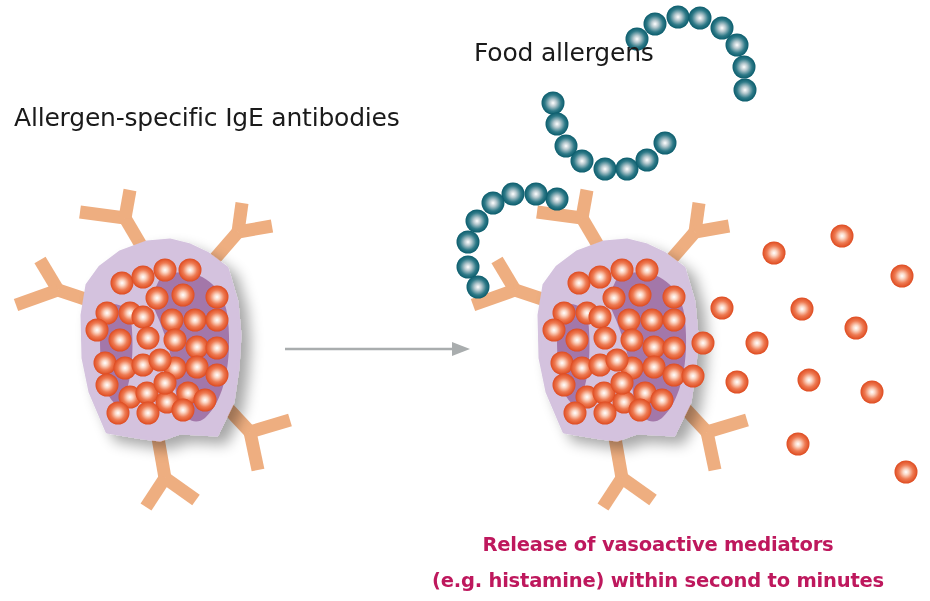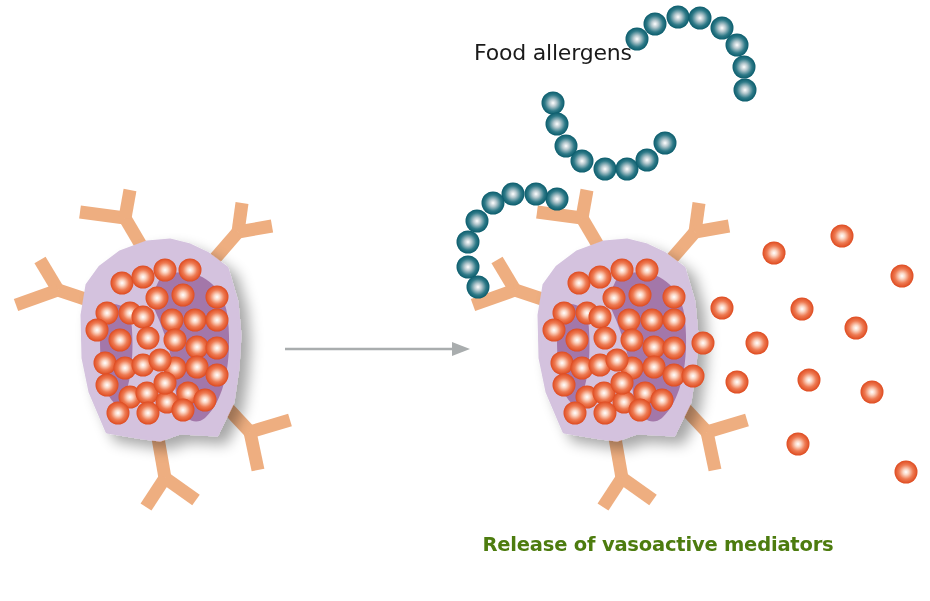--- a/index.html
+++ b/index.html
@@ -1,21 +1,21 @@
 <!DOCTYPE html>
 <html><head>
 <meta charset="utf-8">
 <style>
   html, body { margin: 0; padding: 0; background: #ffffff; }
   body { width: 930px; height: 601px; position: relative; overflow: hidden; font-family: "DejaVu Sans", "Liberation Sans", sans-serif; }
   #stage { position: absolute; left: 0; top: 0; width: 930px; height: 601px; }
-  .label { position: absolute; color: #1a1a1a; font-size: 22px; line-height: 34px; letter-spacing: -0.2px; white-space: nowrap; }
+  .label { position: absolute; color: #1a1a1a; font-size: 25px; line-height: 34px; letter-spacing: -0.2px; white-space: nowrap; }
   #label-ige { left: 14px; top: 101px; }
   #label-food { left: 474px; top: 36px; }
-  #label-release { left: 430px; top: 527px; width: 456px; text-align: center; color: #4d7c0f; font-weight: bold; font-size: 19.5px; line-height: 36px; }
+  #label-release { left: 430px; top: 527px; width: 456px; text-align: center; color: #be185d; font-weight: bold; font-size: 19.5px; line-height: 36px; }
 </style>
 </head>
 <body>
 
 <svg id="stage" width="930" height="601" viewBox="0 0 930 601" xmlns="http://www.w3.org/2000/svg">
   <defs>
     <radialGradient id="gGran" cx="0.5" cy="0.5" r="0.5">
       <stop offset="0" stop-color="#ffffff"></stop>
       <stop offset="0.25" stop-color="#fbd6c4"></stop>
       <stop offset="0.62" stop-color="#ee7a52"></stop>
@@ -232,17 +232,19 @@
       </g>
     </g>
 
   <g>
     <line x1="285" y1="349" x2="455" y2="349" stroke="#a9adae" stroke-width="2.5"></line>
     <path d="M452,342 L470,349 L452,356 Z" fill="#a9adae"></path>
   </g>
 </svg>
 
 <div class="label" id="label-ige">
+  <div>Allergen-specific IgE antibodies</div>
 </div>
 <div class="label" id="label-food">Food allergens</div>
 <div class="label" id="label-release">
   <div>Release of vasoactive mediators</div>
+  <div>(e.g. histamine) within second to minutes</div>
 </div>
 
 </body></html>

